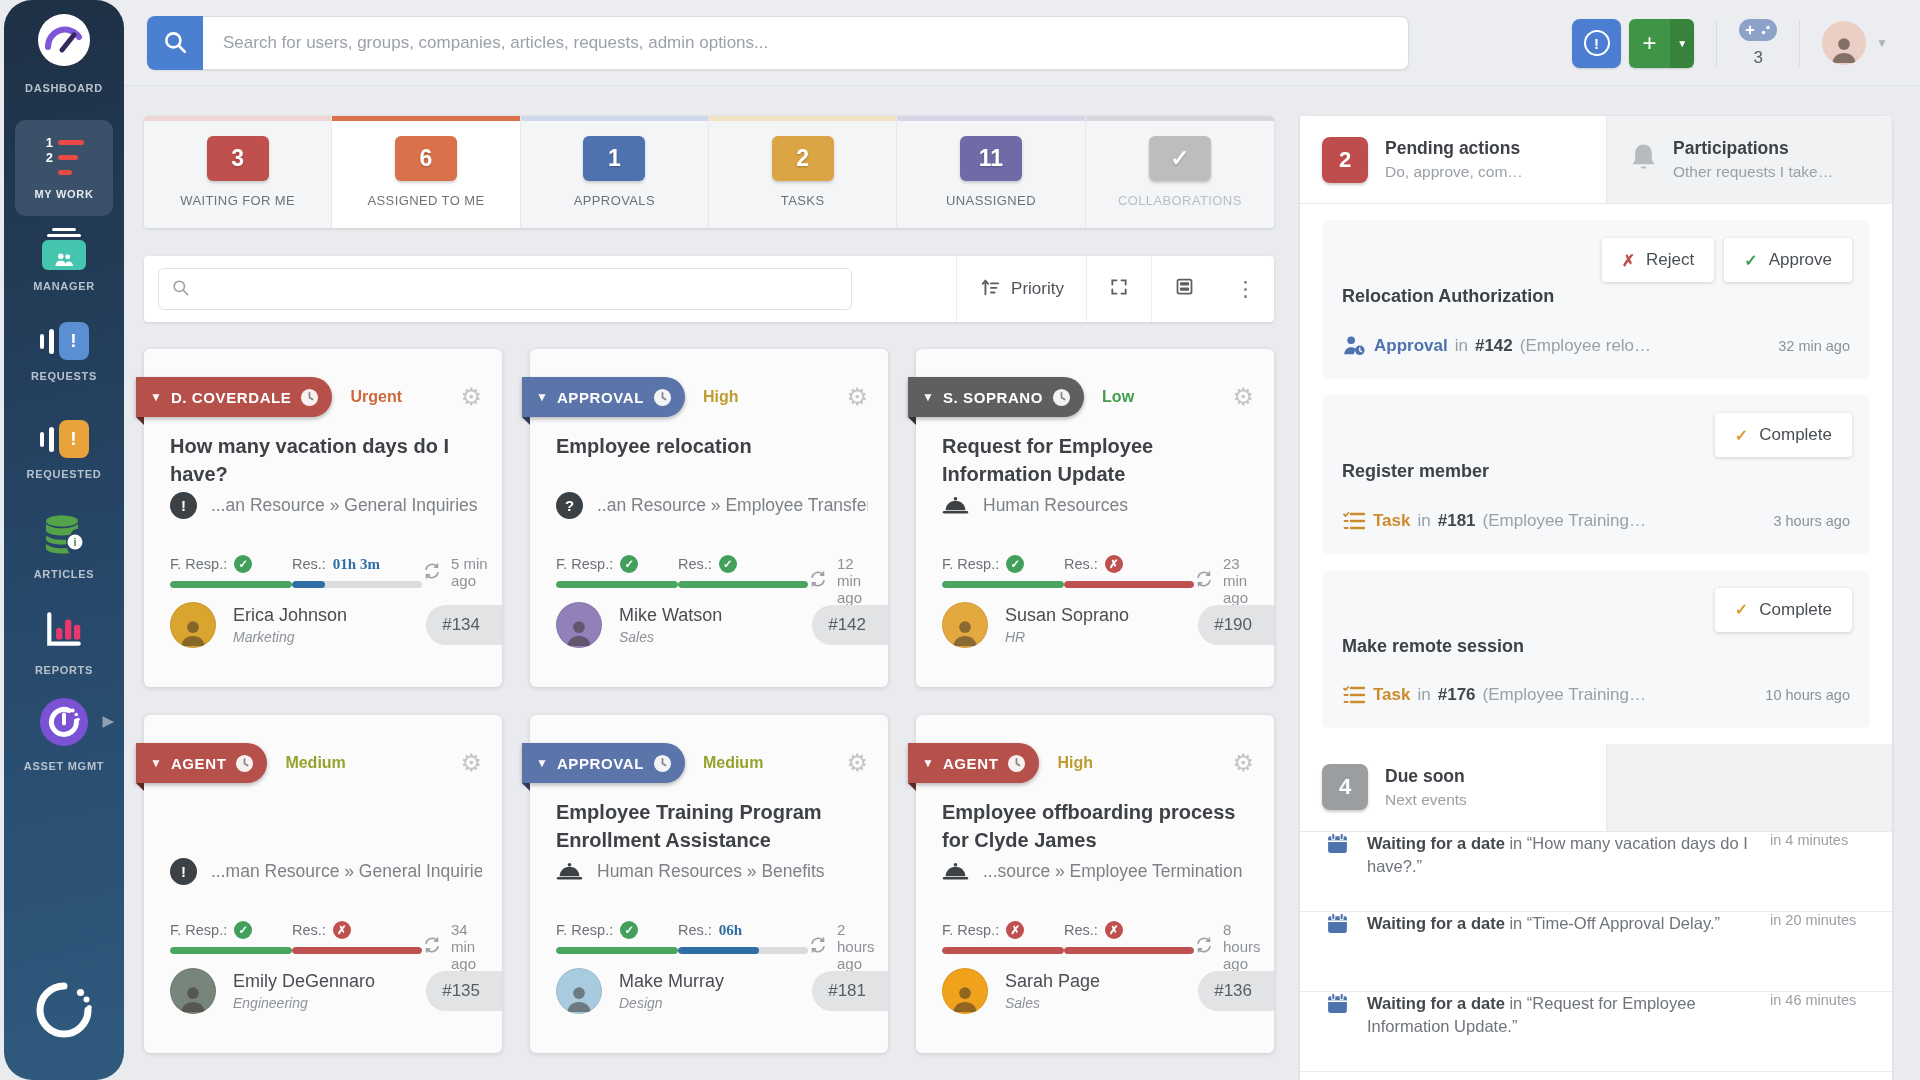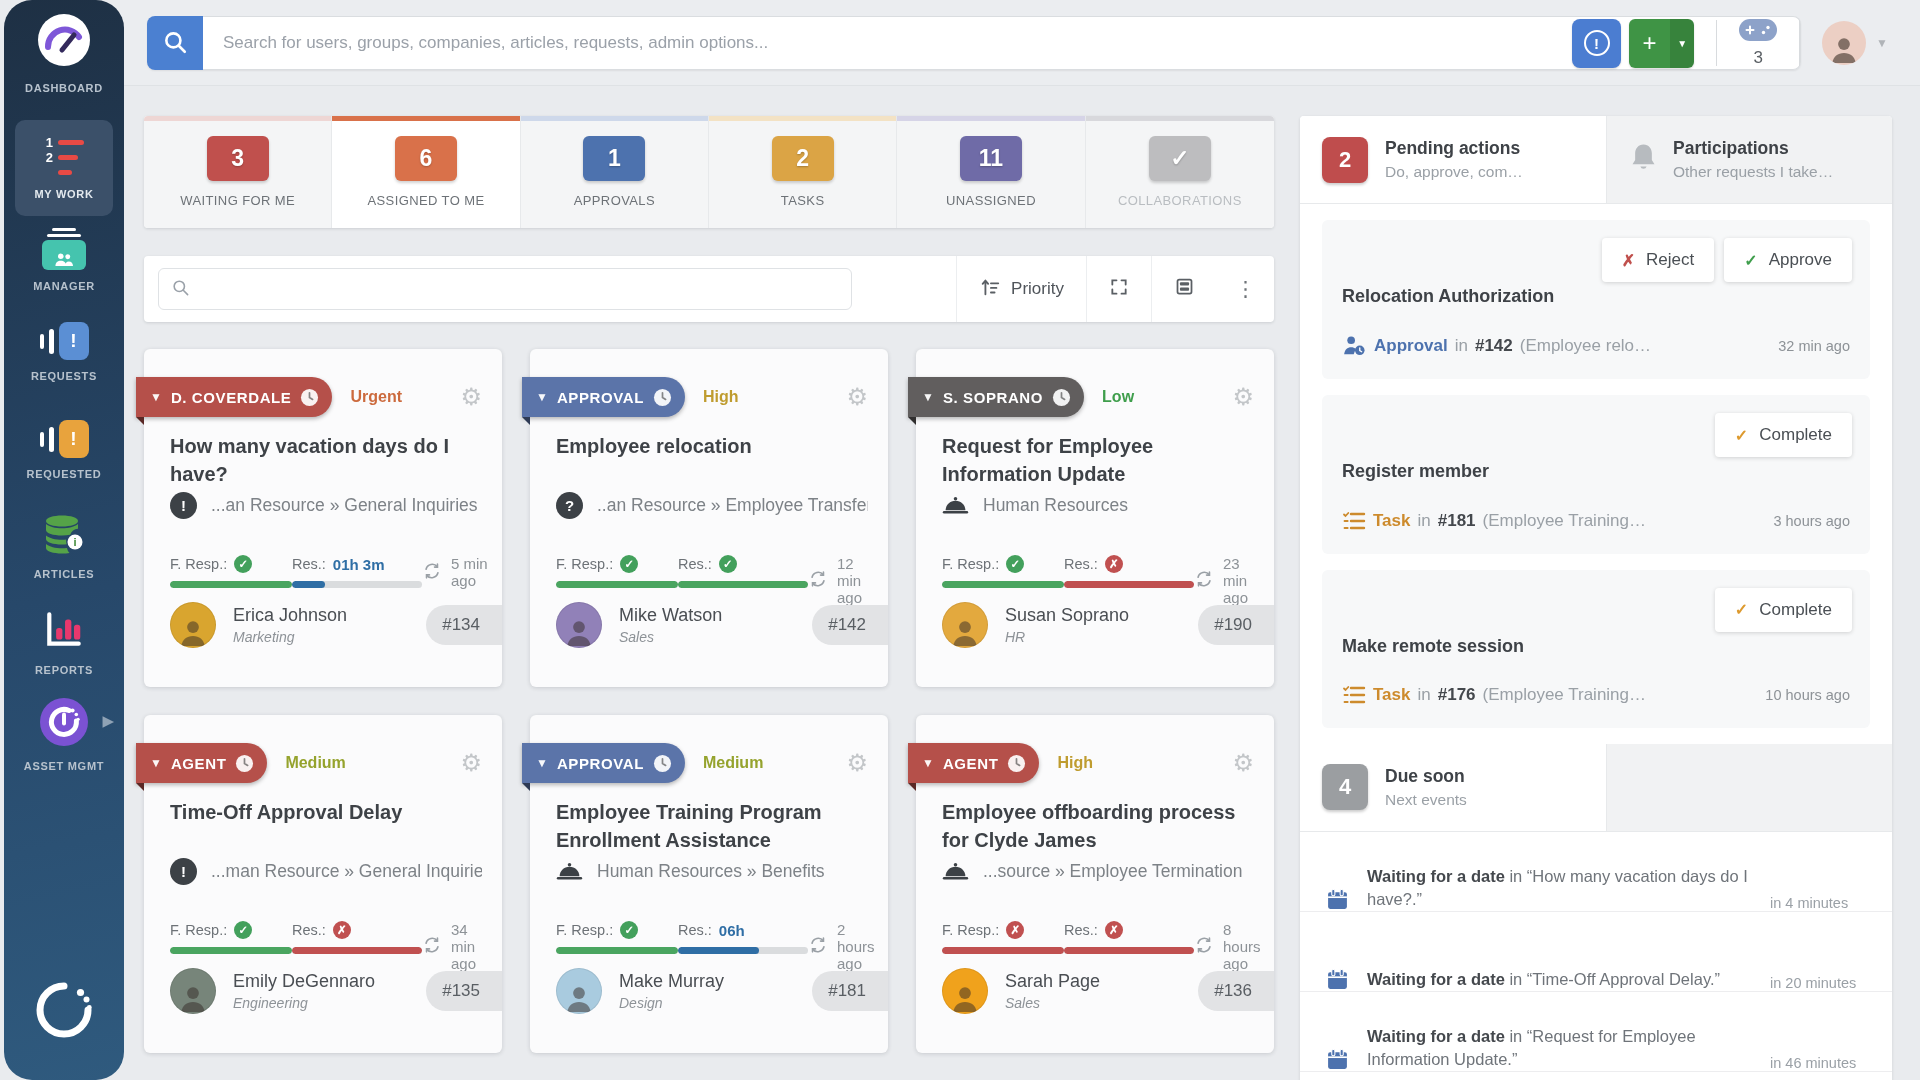--- a/index.html
+++ b/index.html
@@ -22,21 +22,21 @@
   .req-box { width:30px; height:38px; border-radius:8px; color:#fff; font-weight:700; font-size:19px; display:flex; align-items:center; justify-content:center; }
   .mgr { display:flex; flex-direction:column; align-items:center; gap:3px; }
   .mgr .line { height:3px; background:#fff; border-radius:2px; display:block; }
   .mgr-box { width:44px; height:30px; background:#45c4ae; border-radius:6px; display:flex; align-items:flex-end; justify-content:center; padding-bottom:3px; }
   .asset-wrap { position:relative; }
   .asset-chevron { position:absolute; right:-26px; top:14px; color:#8fa2b5; font-size:15px; }
   .bottom-logo { position:absolute; left:30px; top:980px; width:60px; height:60px; }
 
   
   .topbar { position:absolute; left:120px; top:0; right:0; height:86px; background:#ebedf0; border-bottom:1px solid #dfe2e5; z-index:4; }
-  .search { position:absolute; left:27px; top:16px; display:flex; height:54px; width:1654px; border-radius:8px; box-shadow:0 1px 2px rgba(0,0,0,.07); }
+  .search { position:absolute; left:27px; top:16px; display:flex; height:54px; width:1262px; border-radius:8px; box-shadow:0 1px 2px rgba(0,0,0,.07); }
   .search-btn { width:56px; background:#4b80d1; border:none; border-radius:8px 0 0 8px; display:flex; align-items:center; justify-content:center; cursor:pointer; }
   .search input { flex:1; border:1px solid #dadde0; border-left:none; border-radius:0 8px 8px 0; font-size:17px; color:#4a4f54; padding:0 20px; background:#fff; outline:none; font-family:inherit; }
   .search input::placeholder { color:#9ba1a9; }
   .topbar-right { position:absolute; right:0; top:0; height:86px; display:flex; align-items:center; padding-right:32px; }
   .info-btn { width:49px; height:49px; border:none; border-radius:8px; background:#4b7dd1; display:flex; align-items:center; justify-content:center; cursor:pointer; box-shadow:0 1px 2px rgba(0,0,0,.15); }
   .icircle { width:26px; height:26px; border:2.4px solid #fff; border-radius:50%; color:#fff; font-weight:700; font-size:15px; display:flex; align-items:center; justify-content:center; }
   .add-split { display:flex; height:49px; border-radius:6px; overflow:hidden; margin-left:8px; cursor:pointer; box-shadow:0 1px 2px rgba(0,0,0,.15); }
   .add-main { width:41px; background:#3f9445; color:#fff; font-size:24px; font-weight:400; display:flex; align-items:center; justify-content:center; }
   .add-caret { width:24px; background:#37833c; color:#fff; font-size:10px; display:flex; align-items:center; justify-content:center; }
   .tb-divider { width:1px; height:46px; background:#d8dbde; margin:0 22px; }
@@ -79,21 +79,21 @@
   .cat { position:absolute; top:143px; left:26px; right:20px; display:flex; align-items:center; gap:14px; }
   .cat-circle { width:27px; height:27px; min-width:27px; border-radius:50%; background:#3c4146; color:#fff; font-weight:700; font-size:15px; display:flex; align-items:center; justify-content:center; }
   .cat-bell { width:27px; min-width:27px; }
   .cat-text { font-size:17.5px; color:#7d8287; white-space:nowrap; overflow:hidden; }
   .metrics { position:absolute; top:205px; left:26px; right:14px; display:flex; }
   .metric { width:152px; }
   .metric + .metric { width:160px; }
   .m-row { display:flex; align-items:center; gap:7px; font-size:14.5px; color:#6d7277; height:20px; }
   .m-badge { width:18px; height:18px; border-radius:50%; color:#fff; font-size:11.5px; font-weight:700; display:flex; align-items:center; justify-content:center; }
   .m-badge:empty { display:none; }
-  .m-val { font-size:15px; font-weight:700; color:#2f6ea5; }
+  .m-val { font-size:15px; font-weight:700; color:#2f6ea5;font-family:Liberation Serif, serif; }
   .m-bar { margin-top:7px; width:122px; height:7px; border-radius:4px; background:#dadcde; overflow:hidden; }
   .metric + .metric .m-bar { width:130px; }
   .m-fill { display:block; height:100%; border-radius:4px; }
   .m-time { display:flex; align-items:center; gap:9px; padding-top:1px; color:#8d9297; font-size:15px; }
   .card-footer { position:absolute; left:26px; right:0; top:246px; height:60px; display:flex; align-items:center; }
   .avatar { width:46px; height:46px; min-width:46px; border-radius:50%; overflow:hidden; display:flex; align-items:flex-end; justify-content:center; box-shadow:inset 0 0 0 1px rgba(0,0,0,.08); }
   .who { margin-left:17px; }
   .who-name { font-size:18px; color:#4a4e53; }
   .who-role { font-size:14px; color:#8d9297; font-style:italic; margin-top:3px; }
   .ticket-pill { margin-left:auto; background:#e2e3e5; color:#595e63; font-size:17px; padding:10px 22px 10px 16px; border-radius:22px 0 0 22px; }
@@ -112,21 +112,21 @@
   .p-btns { position:absolute; top:18px; right:18px; display:flex; gap:10px; }
   .p-btn { display:flex; align-items:center; gap:11px; background:#fff; border:none; border-radius:4px; padding:12px 20px; font-size:17px; color:#4a4f54; box-shadow:0 1px 4px rgba(0,0,0,.16); cursor:pointer; font-family:inherit; }
   .p-btn .bi { font-weight:700; font-size:16px; }
   .p-meta { display:flex; align-items:center; margin-top:26px; font-size:17px; gap:7px; color:#9aa0a6; }
   .p-meta .m-type { font-weight:600; }
   .p-meta .m-id { color:#44484d; font-weight:700; }
   .p-time { margin-left:auto; font-size:14.5px; color:#8d9297; white-space:nowrap; }
   .p-due { display:flex; height:88px; border-bottom:1px solid #e7e9eb; }
   .p-due-left { width:306px; display:flex; align-items:center; gap:17px; padding-left:22px; }
   .p-due-right { flex:1; background:#f1f2f3; border-left:1px solid #e7e9eb; }
-  .p-event { display:flex; align-items:flex-end; gap:18px; padding:0 22px 0 26px; height:80px; border-bottom:1px solid #ededef; }
+  .p-event { display:flex; align-items:flex-start; gap:18px; padding:0 22px 0 26px; height:80px; border-bottom:1px solid #ededef; }
   .e-text { flex:1; font-size:16.5px; line-height:1.4; color:#6f747a; padding-right:4px; }
   .e-action { font-weight:700; color:#44484d; }
   .e-time { font-size:14.5px; color:#9aa0a6; white-space:nowrap; width:100px; }
   .e-time:empty { width:0; }
 </style>
 </head>
 <body>
 
 <aside class="sidebar">
   <div class="s-item" style="top:12px">
@@ -581,21 +581,20 @@
           <span class="rb-caret">▼</span>
           <span class="rb-label">AGENT</span>
           <svg class="rb-clock" viewBox="0 0 20 20">
               <circle cx="10" cy="10" r="9" fill="rgba(255,255,255,.92)"></circle>
               <path d="M10 5v5l3.3 2" stroke="rgba(40,40,40,.55)" stroke-width="1.8" fill="none" stroke-linecap="round"></path>
             </svg>
         </div>
         <span class="prio" style="color: rgb(149, 163, 45);">Medium</span>
         <span class="gear">⚙</span>
       </div>
-      <h3 class="card-title">Time-Off Approval Delay</h3>
       <div class="cat">
         <span class="cat-circle">!</span>
         <span class="cat-text">...man Resource » General Inquirie</span>
       </div>
       <div class="metrics">
         <div class="metric">
           <div class="m-row">
             <span class="m-label">F. Resp.:</span>
             <span class="m-badge" style="background: rgb(67, 160, 92);">✓</span>
             <span class="m-val"></span>

